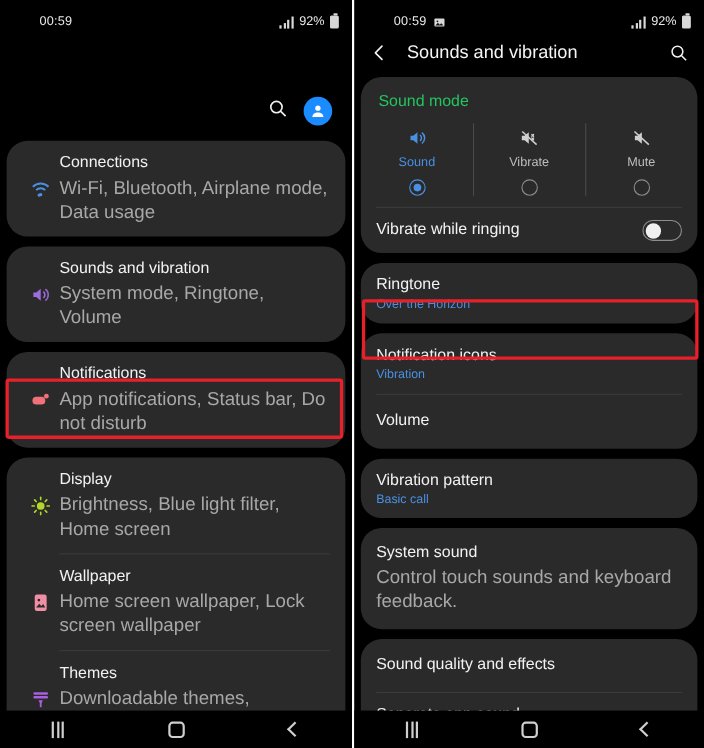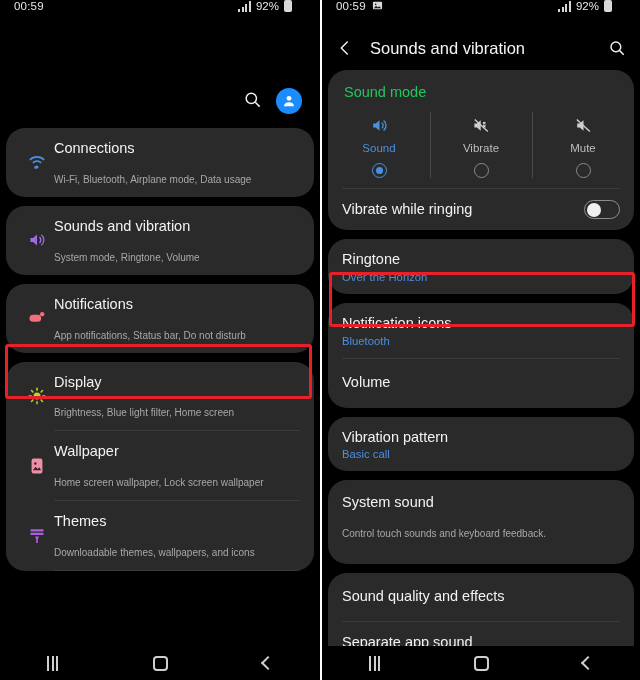--- a/index.html
+++ b/index.html
@@ -7,22 +7,22 @@
     width: 640px; height: 680px;
     background: #000; overflow: hidden;
     font-family: "Liberation Sans", sans-serif;
   }
   .screens { display: flex; width: 640px; height: 680px; }
   .panel { width: 320px; height: 680px; position: relative; background: #000; overflow: hidden; }
   .panel.right { border-left: 2px solid #ffffff; }
 
   
   .statusbar {
-    height: 26px; display: flex; align-items: flex-start;
-    padding: 0 28px 0 14px; color: #e8e8e8; font-size: 11.5px;
+    height: 26px; display: flex; align-items: flex-end;
+    padding: 0 12px 0 14px; color: #e8e8e8; font-size: 11.5px; margin-left: 22px;
   }
   .sb-time { letter-spacing: .2px; }
   .sb-img-icon { margin-left: 6px; display: inline-flex; align-items: center; }
   .sb-right { margin-left: auto; display: flex; align-items: center; gap: 5px; }
   .sb-pct { font-size: 11.5px; }
   .bars { display: flex; align-items: flex-end; gap: 1.4px; height: 11px; }
   .bars i { display: block; width: 2.2px; background: #d8d8d8; }
   .bars i:nth-child(1){height:3px} .bars i:nth-child(2){height:5px}
   .bars i:nth-child(3){height:8px} .bars i:nth-child(4){height:11px}
   .batt { width: 8px; height: 12px; border: 1.2px solid #d8d8d8; border-radius: 1.5px; position: relative; background: #d8d8d8; }
@@ -42,21 +42,21 @@
     background: #1a8cff; display: flex; align-items: center; justify-content: center;
   }
 
   
   .list { padding: 0 6px; margin-top: 14px; }
   .card { background: #2a2a2a; border-radius: 19px; overflow: hidden; margin-bottom: 9px; }
   .row { display: flex; align-items: center; padding: 11px 14px; position: relative; }
   .row .ico { width: 34px; flex: 0 0 34px; display: flex; align-items: center; justify-content: center; }
   .row .txt { flex: 1; min-width: 0; }
   .row .ttl { color: #f2f2f2; font-size: 14.5px; font-weight: 400; line-height: 1.3; }
-  .row .sub { color: #a8a8a8; font-size: 10px; margin-top: 15px; line-height: 1.3; }
+  .row .sub { color: #a8a8a8; font-size: 17px; margin-top: 2px; line-height: 1.3; }
   .divider { height: 1px; background: #3b3b3b; margin-left: 48px; margin-right: 14px; }
   .divider.full { margin-left: 14px; }
 
   
   .hl-left {
     position: absolute; left: 5px; top: 344px; width: 307px; height: 55px;
     border: 3px solid #e8202a; border-radius: 3px; pointer-events: none; z-index: 5;
   }
   .hl-right {
     position: absolute; left: 7px; top: 272px; width: 306px; height: 55px;
@@ -363,42 +363,42 @@
             <span class="ttl">Ringtone</span>
             <span class="link" style="display:block">Over the Horizon</span>
           </span>
         </div>
       </div>
 
       <div class="card">
         <div class="row">
           <span class="txt">
             <span class="ttl">Notification icons</span>
-            <span class="link" style="display:block">Bluetooth</span>
+            <span class="link" style="display:block">Vibration</span>
           </span>
         </div>
         <div class="divider full"></div>
         <div class="row" style="padding-top:14px;padding-bottom:16px">
           <span class="txt">
             <span class="ttl">Volume</span>
           </span>
         </div>
       </div>
 
       <div class="card">
         <div class="row">
           <span class="txt">
             <span class="ttl">Vibration pattern</span>
             <span class="link" style="display:block">Basic call</span>
           </span>
         </div>
       </div>
 
       <div class="card">
-        <div class="row" style="padding-top:13px;padding-bottom:24px">
+        <div class="row" style="padding-top:13px;padding-bottom:14px">
           <span class="txt">
             <span class="ttl">System sound</span>
             <span class="sub" style="display:block">Control touch sounds and keyboard feedback.</span>
           </span>
         </div>
       </div>
 
       <div class="clip-card">
         <div class="row" style="padding-top:14px;padding-bottom:15px">
           <span class="txt">

